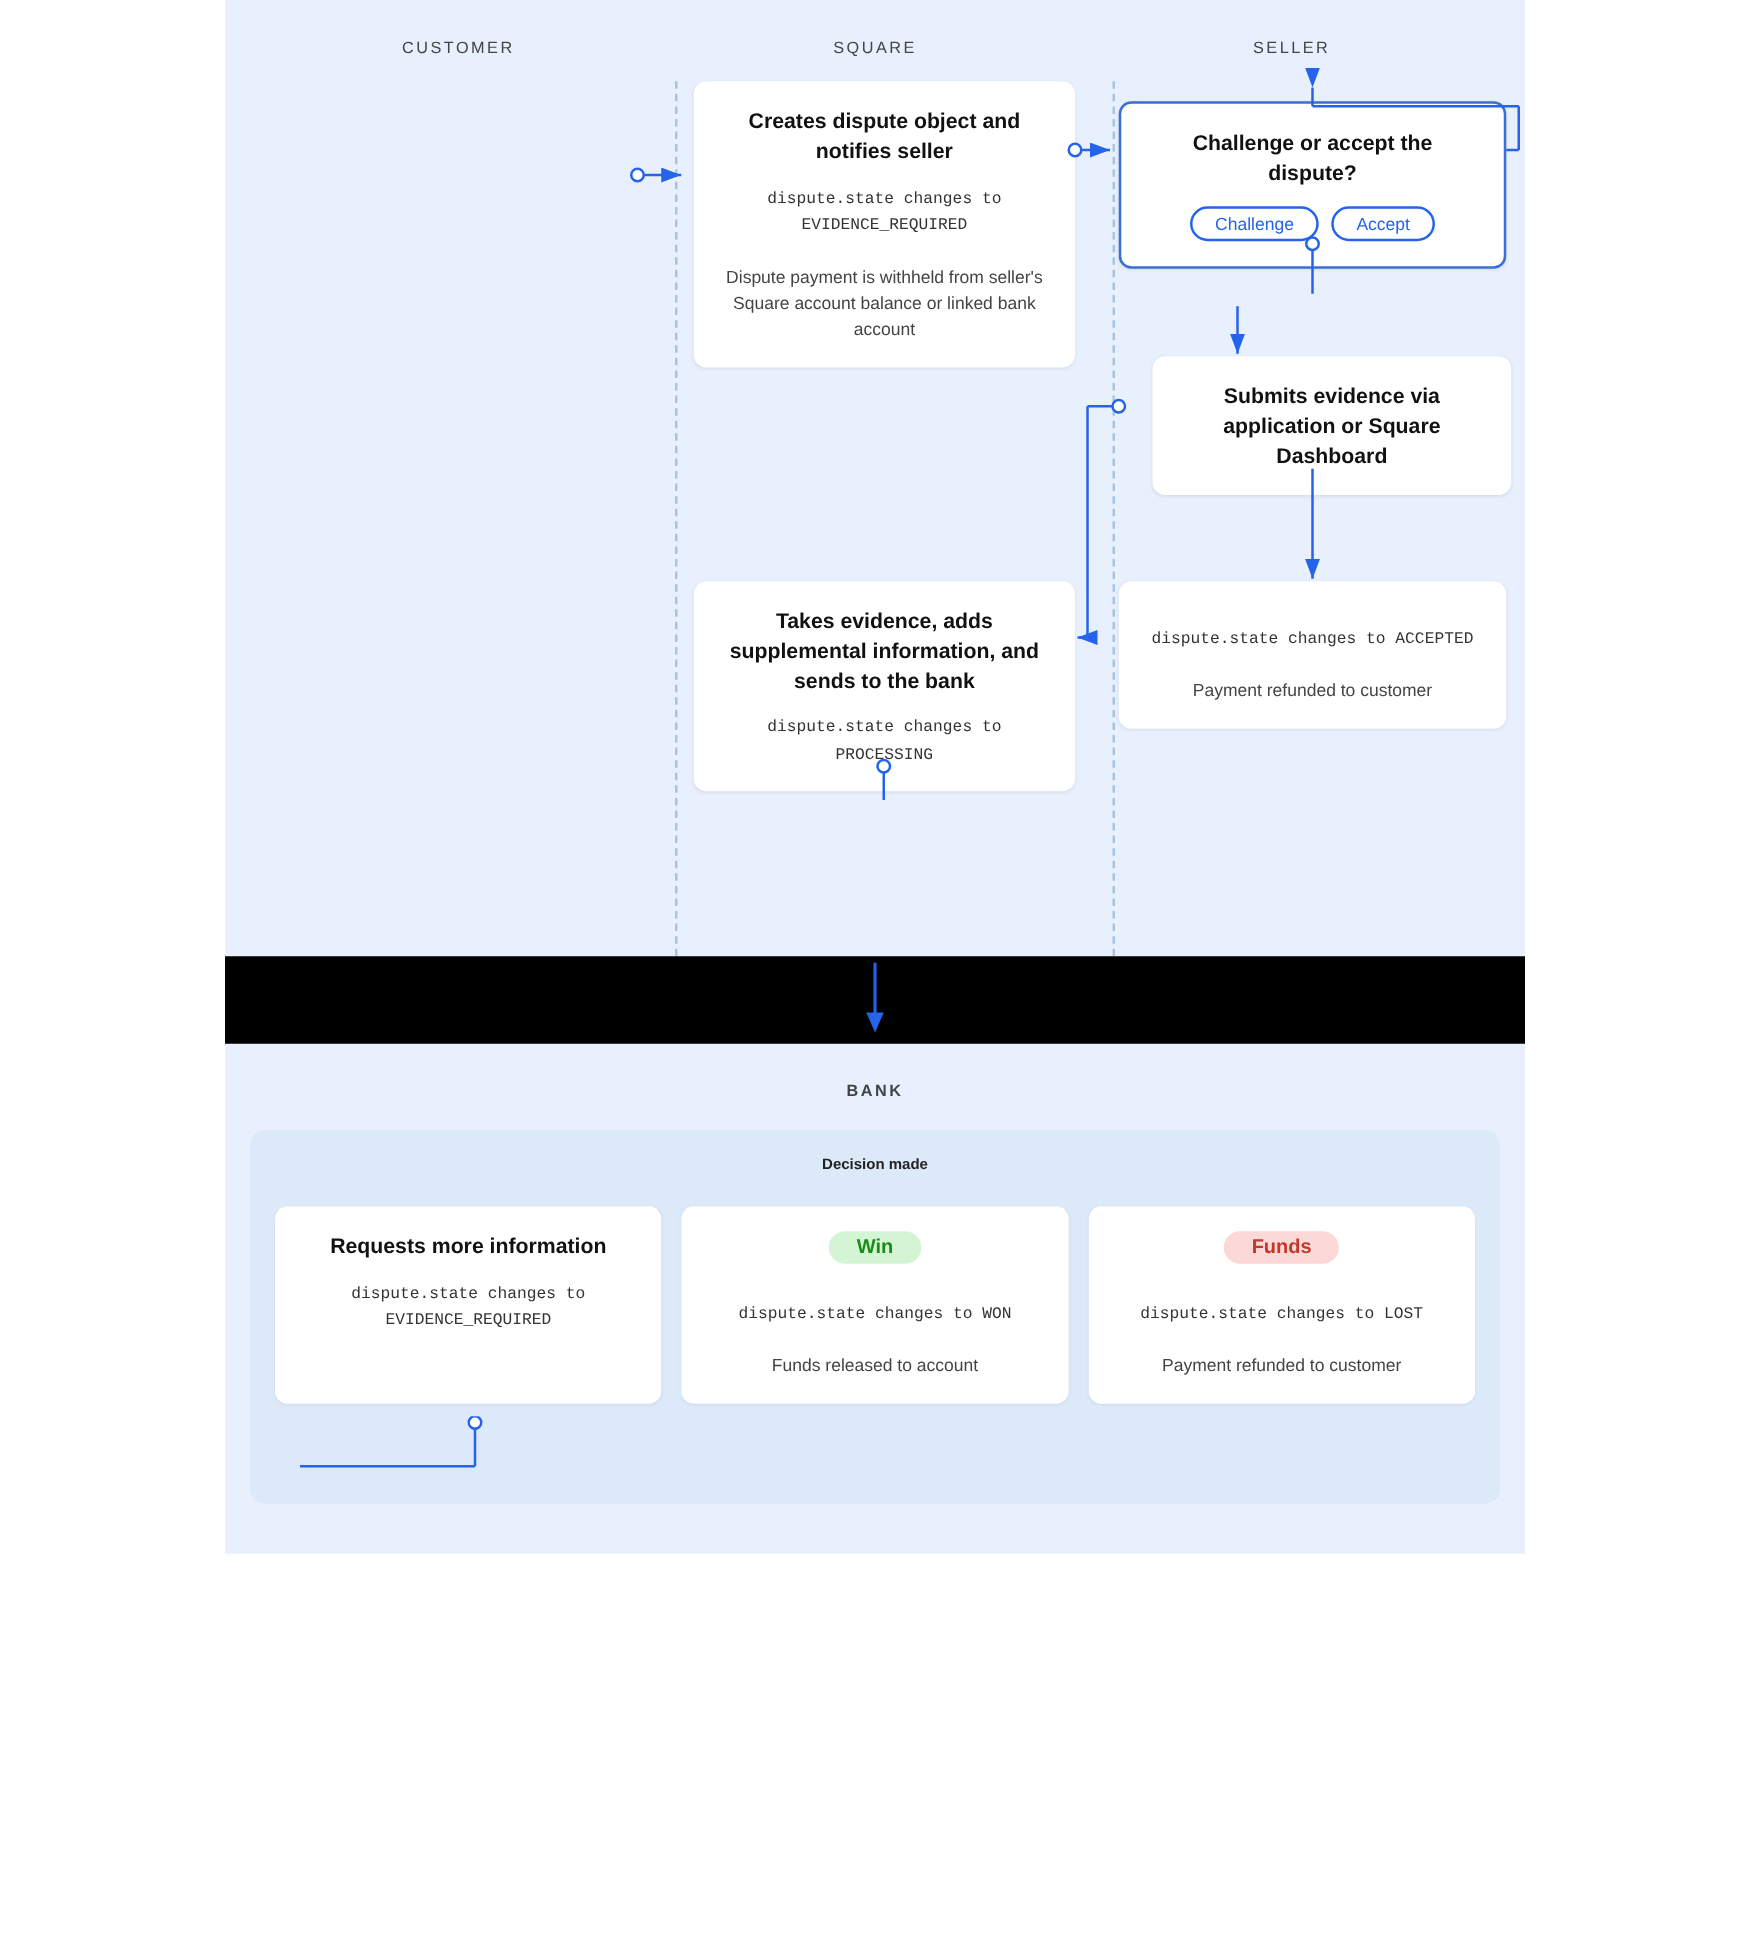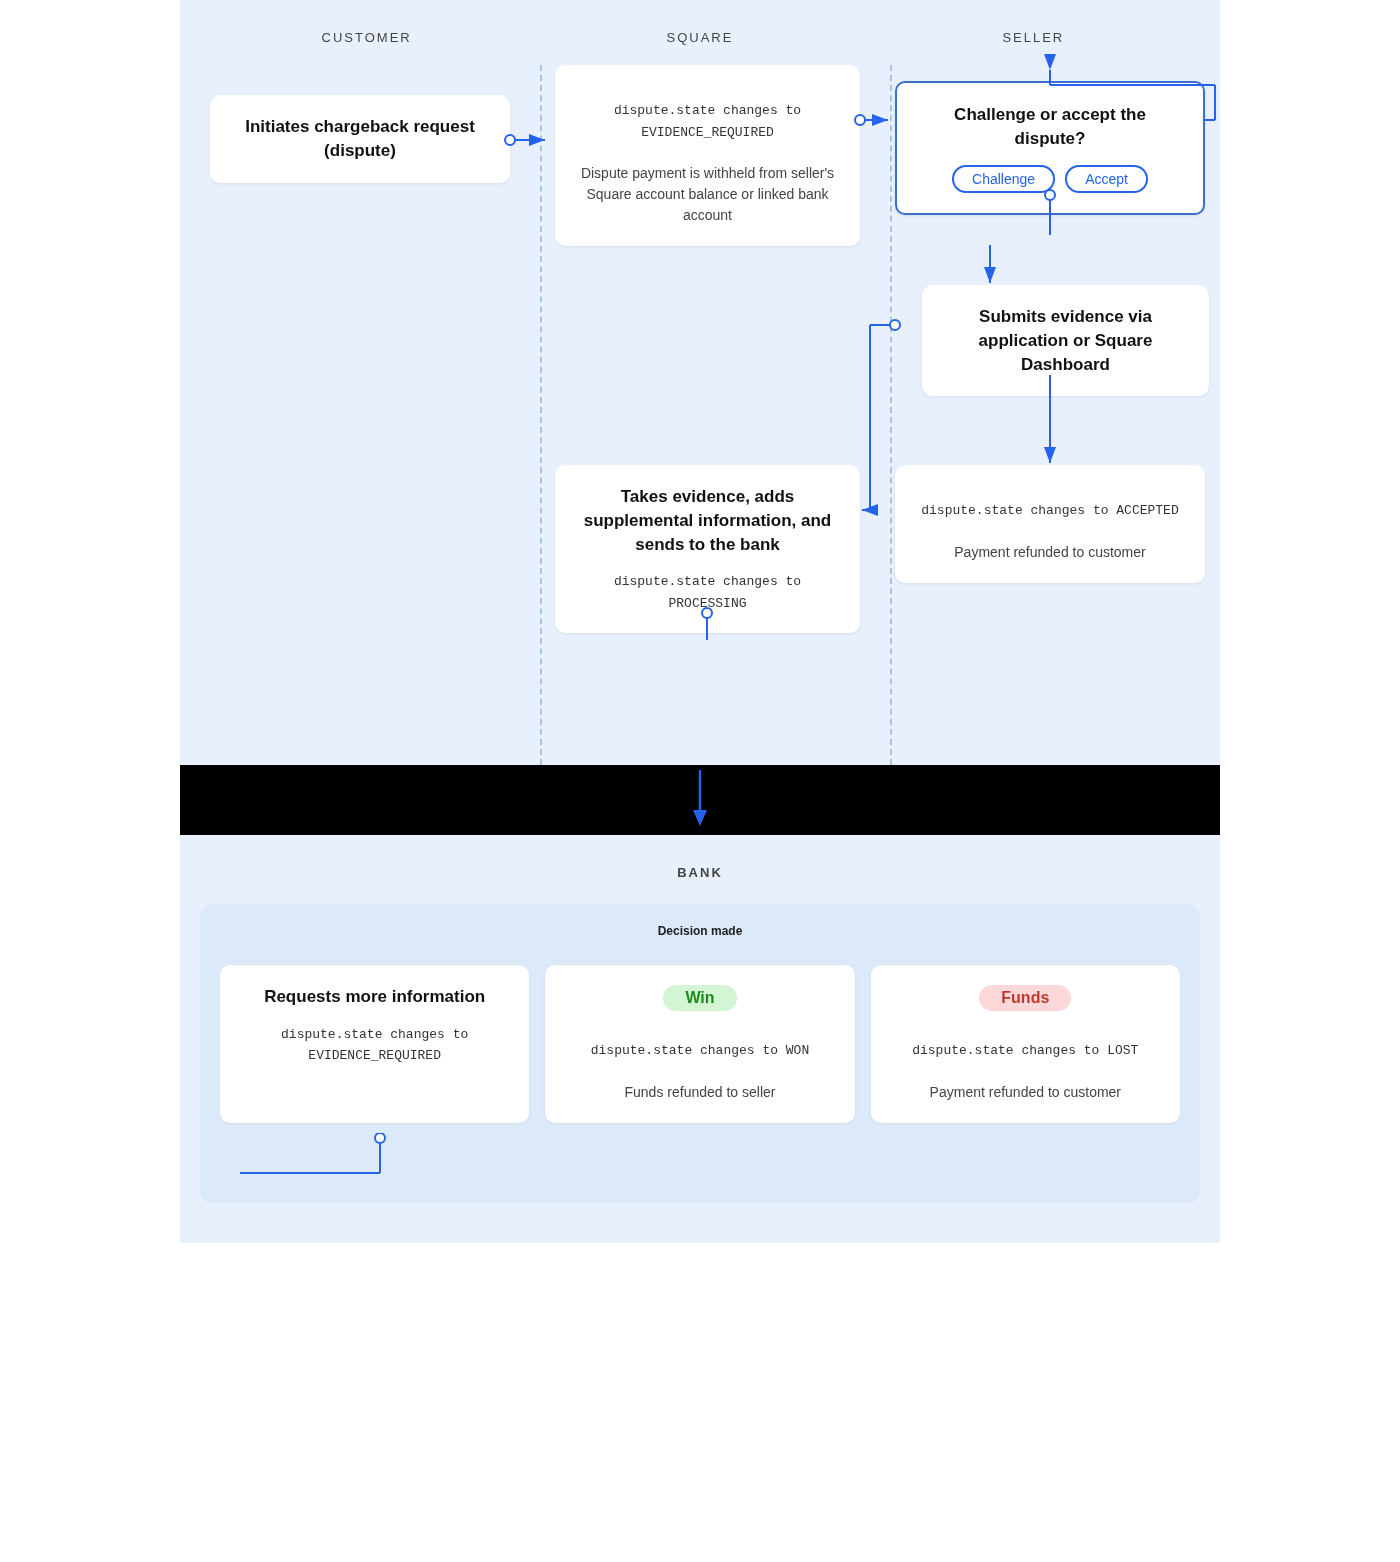--- a/index.html
+++ b/index.html
@@ -195,28 +195,24 @@
       <div class="col-header">CUSTOMER</div>
       <div class="col-header">SQUARE</div>
       <div class="col-header">SELLER</div>
     </div>
 
     <div class="top-content" style="position:relative; min-height: 700px;">
 
       <div class="divider divider-1"></div>
       <div class="divider divider-2"></div>
 
-      <div style="position:absolute; left:10px; top:30px; width:300px;">
-        <div class="card">
-          <div class="card-title">Initiates chargeback request (dispute)</div>
-        </div>
-      </div>
 
       <div style="position:absolute; left:355px; top:0px; width:305px;">
         <div class="card">
+          <div class="card-title">Creates dispute object and notifies seller</div>
           <div class="card-body">
             <span class="code-text">dispute.state changes to EVIDENCE_REQUIRED</span>
             <br><br>
             <span>Dispute payment is withheld from seller's Square account balance or linked bank account</span>
           </div>
         </div>
       </div>
 
       <div style="position:absolute; left:355px; top:400px; width:305px;">
         <div class="card">
@@ -314,21 +310,21 @@
           <div class="card-body">
             <span class="code-text">dispute.state changes to EVIDENCE_REQUIRED</span>
           </div>
         </div>
 
         <div class="bank-card">
           <div class="win-badge">Win</div>
           <div class="card-body">
             <span class="code-text">dispute.state changes to WON</span>
             <br><br>
-            <span>Funds refunded to seller</span>
+            <span>Funds released to account</span>
           </div>
         </div>
 
         <div class="bank-card">
           <div class="lose-badge">Funds</div>
           <div class="card-body">
             <span class="code-text">dispute.state changes to LOST</span>
             <br><br>
             <span>Payment refunded to customer</span>
           </div>

